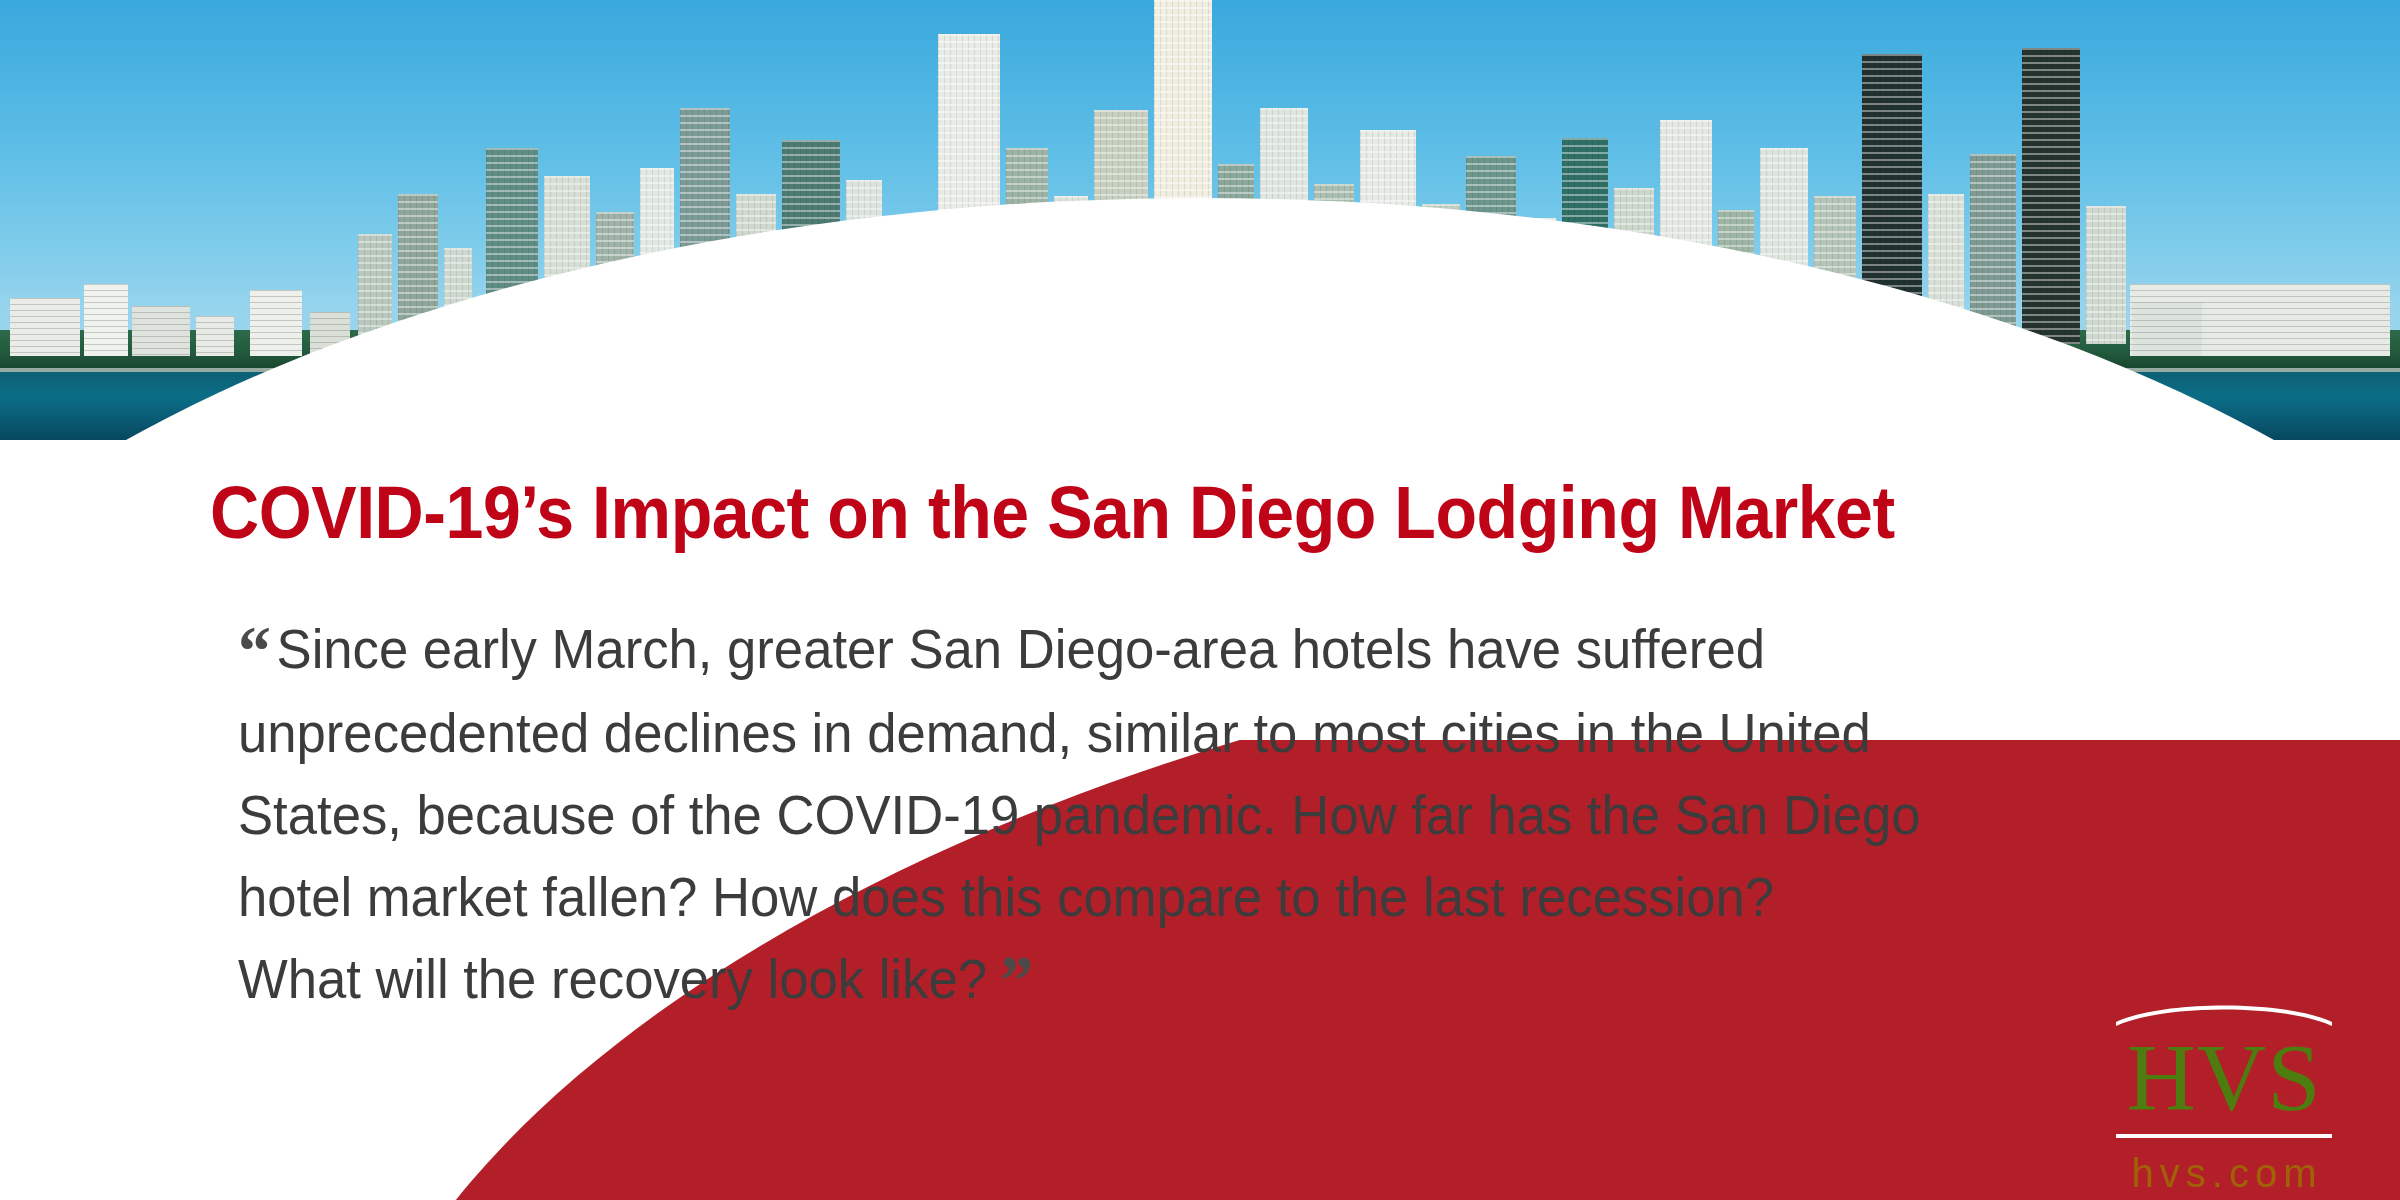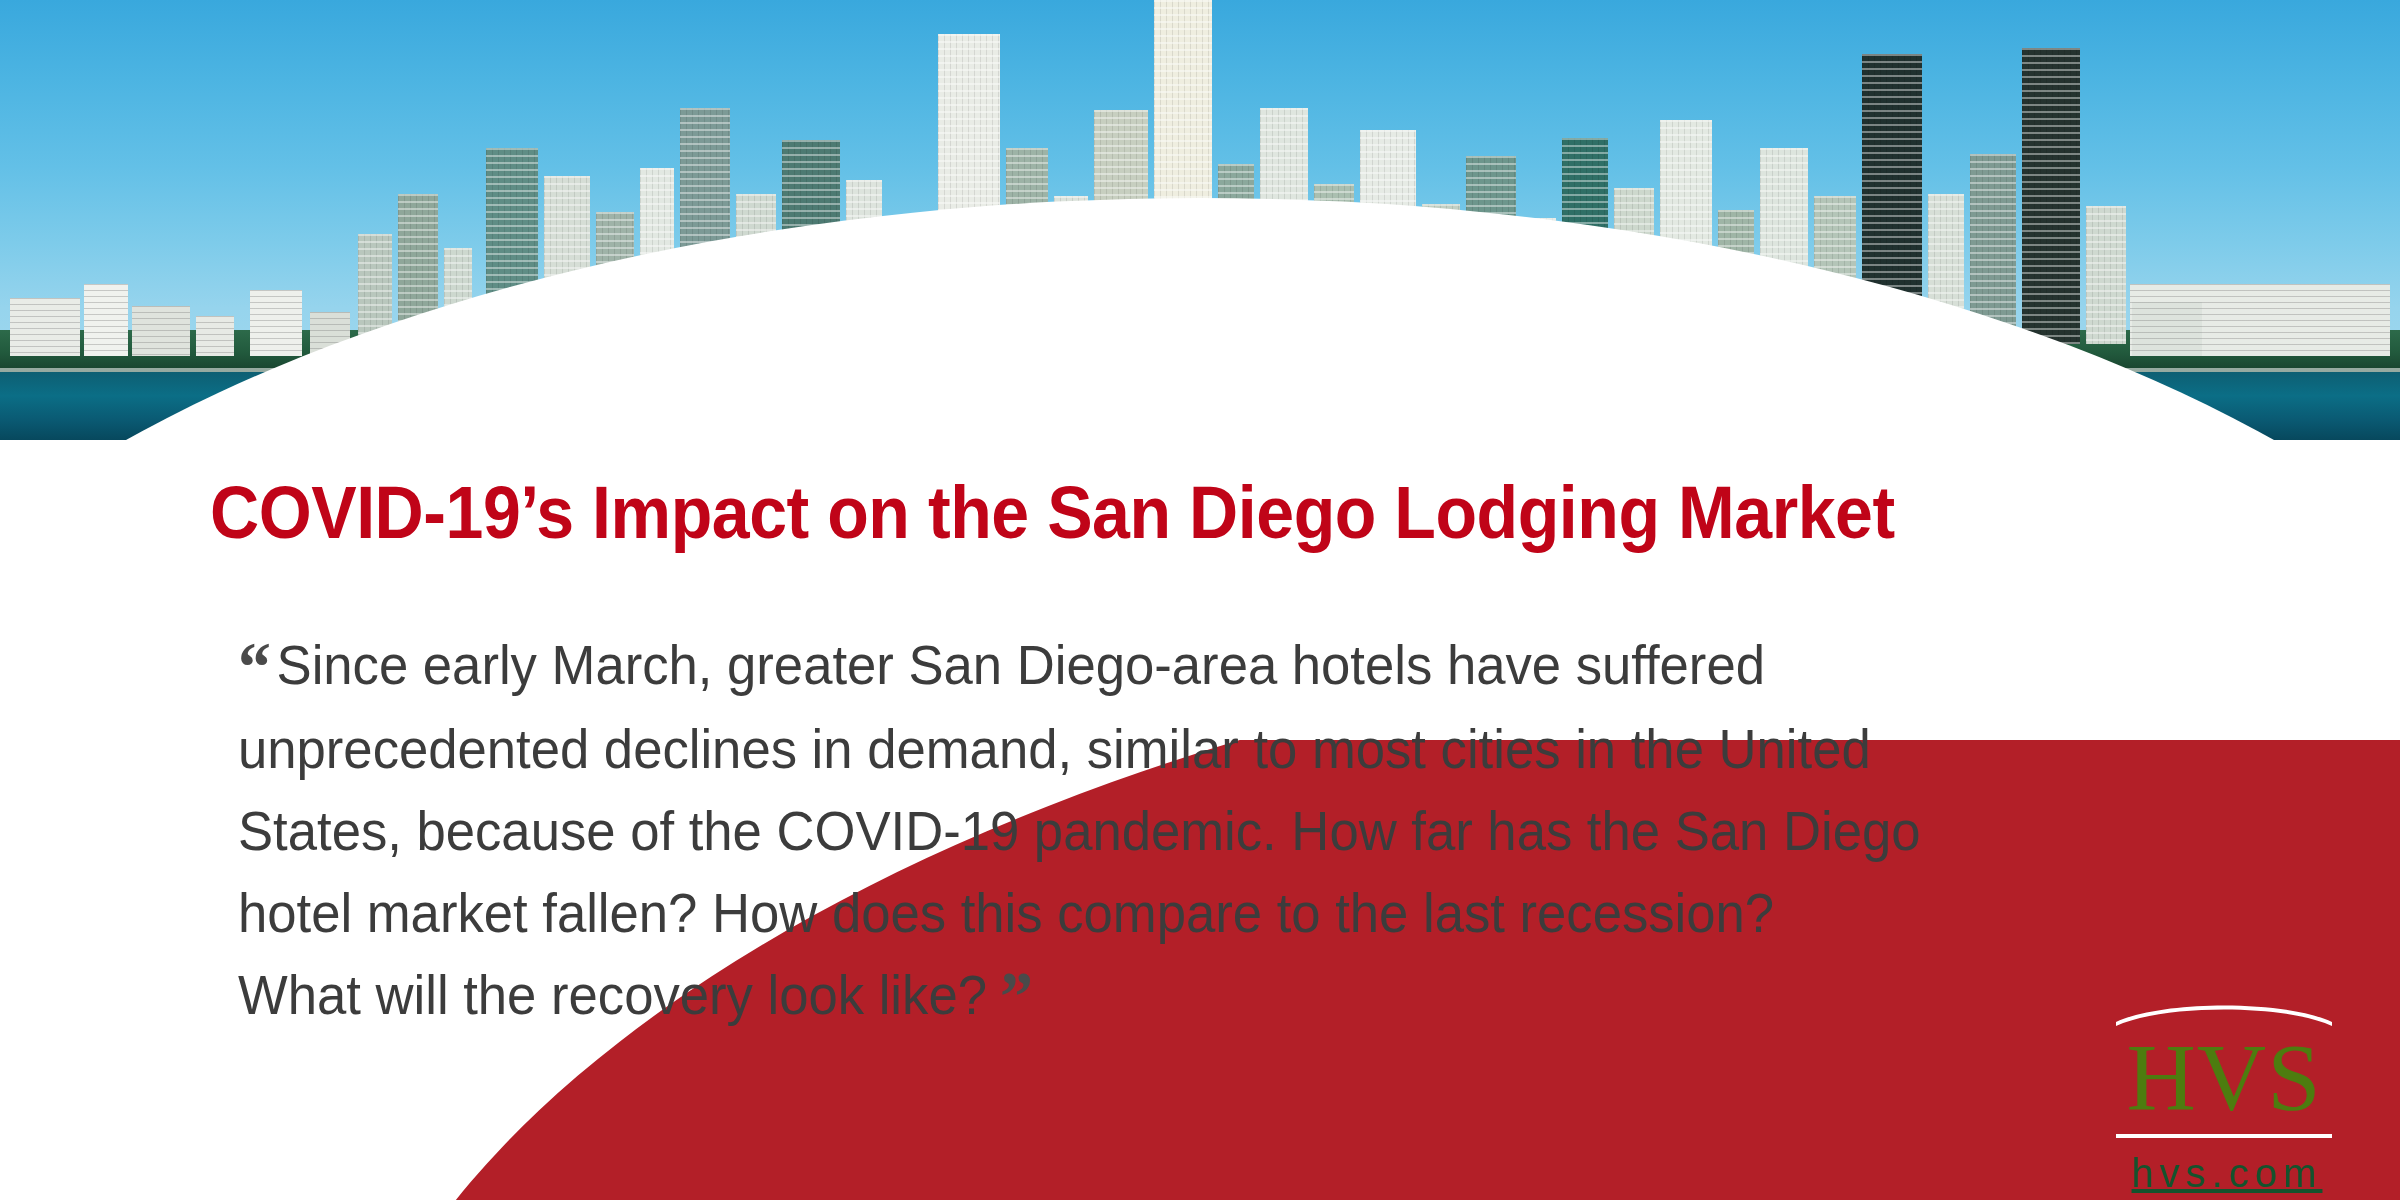--- a/index.html
+++ b/index.html
@@ -153,21 +153,21 @@
     line-height: 86px;
     letter-spacing: -0.5px;
     white-space: nowrap;
     transform: scaleX(0.92);
     transform-origin: left center;
   }
 
   .quote-block {
     position: absolute;
     left: 238px;
-    top: 624px;
+    top: 608px;
     width: 1900px;
     color: #3c3c3c;
     font-family: "Liberation Sans Narrow", "Liberation Sans", sans-serif;
     font-size: 56px;
     line-height: 82px;
   }
   .quote-line {
     white-space: nowrap;
     transform: scaleX(0.94);
     transform-origin: left center;
@@ -221,24 +221,23 @@
     width: 216px;
     height: 4px;
     background: #ffffff;
     margin: 8px auto 0 auto;
   }
   .logo-url {
     font-family: "Liberation Sans", sans-serif;
     font-size: 40px;
     line-height: 54px;
     letter-spacing: 6px;
-    color: #14532d;
+    color: #a16207;
     padding-top: 8px;
     padding-left: 6px;
-    text-decoration: underline;
   }
 </style>
 </head>
 <body>
 
 <div class="banner">
 
   <div class="photo">
     <div class="sky"></div>
     <div class="shore"></div>

